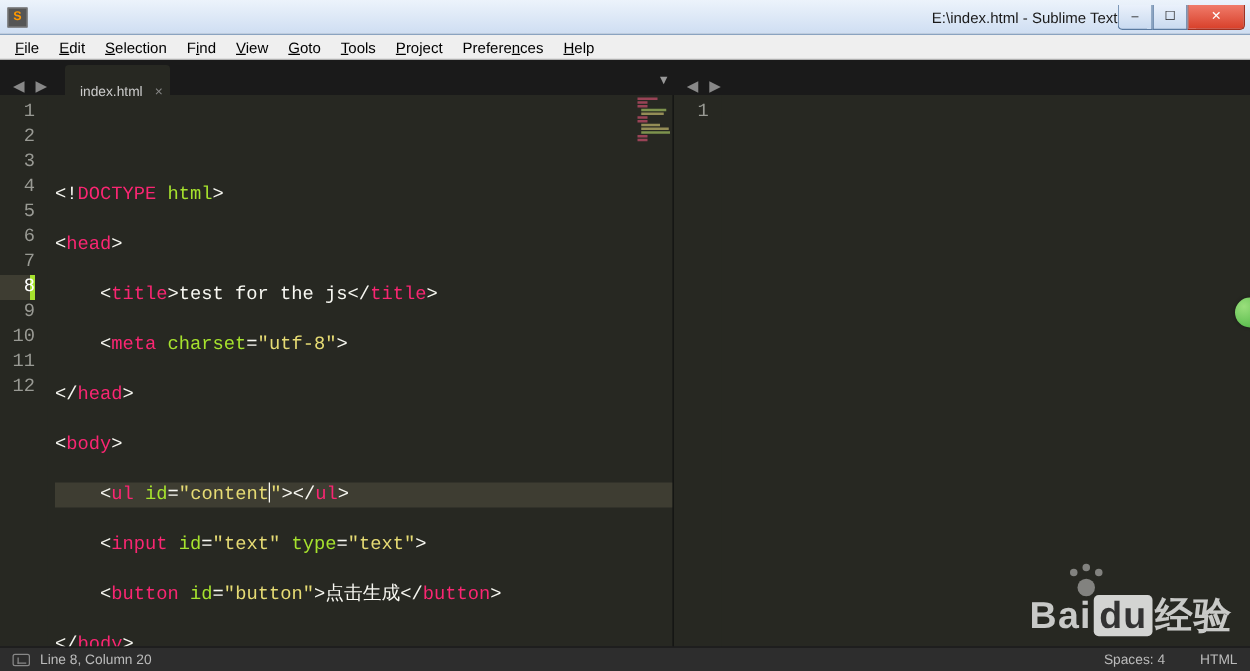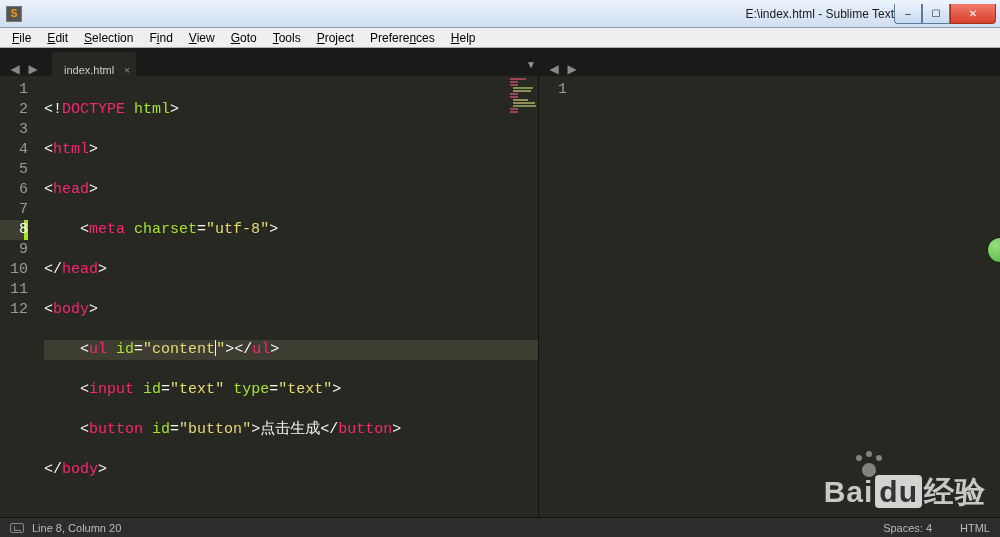--- a/index.html
+++ b/index.html
@@ -13,34 +13,34 @@
   .win-btn.close { background:linear-gradient(#f07b6a,#d8402a); color:#fff; width:46px; border-color:#a03020; border-radius:0 0 4px 0;}
   .win-btn.min { border-radius:0 0 0 4px;}
   
   .menubar { height:20px; background:#efefef; border-bottom:1px solid #b0b0b0; display:flex; align-items:center; padding-left:4px; font-size:12px; color:#000; }
   .menubar span { padding:2px 8px; cursor:default; }
   .menubar span u { text-decoration:underline; }
   
   .tabstrip { height:28px; background:#1a1a1a; display:flex; align-items:flex-end; }
   .tab-nav { display:flex; align-items:center; padding:0 6px; height:100%; }
   .nav-arrow { width:14px; height:14px; color:#888; margin:0 2px; display:flex; align-items:center; justify-content:center; }
-  .tab { height:24px; display:flex; align-items:flex-end; padding:0 22px 0 12px; background:#272822; color:#ccc; font-size:11px; border-top-left-radius:3px; border-top-right-radius:3px; margin-left:4px; position:relative; }
+  .tab { height:24px; display:flex; align-items:flex-start; padding:16px 22px 0 12px; background:#272822; color:#ccc; font-size:11px; border-top-left-radius:3px; border-top-right-radius:3px; margin-left:4px; position:relative; }
   .tab .close { position:absolute; right:6px; color:#888; font-size:11px;}
   .tab-region { display:flex; align-items:flex-end; }
   .dropdown-caret { width:16px; color:#999; font-size:10px; padding:0 6px; height:24px; display:flex; align-items:center; justify-content:center;}
   
   .editor-wrap { display:flex; height:441px; background:#272822; }
   .pane { display:flex; flex-direction:column; position:relative; }
   .pane.left { width:539px; border-right:1px solid #111; }
   .pane.right { flex:1; }
   .code-area { display:flex; flex:1; font-family: Consolas, "Courier New", monospace; font-size:15px; line-height:20px; overflow:hidden; position:relative;}
   .gutter { width:38px; text-align:right; color:#999a94; padding:4px 10px 0 0; background:#272822; user-select:none; }
   .gutter .ln { height:20px; }
   .gutter .ln.active { background:#3e3d32; color:#fff; box-shadow: -4px 0 0 #a6e22e inset; }
-  .code { flex:1; color:#f8f8f2; padding:4px 0 0 6px; white-space:pre; position:relative;}
+  .code { flex:1; color:#f8f8f2; padding:4px 0 0 6px; white-space:pre; position:relative;margin-top:46px;}
   .code .row { height:20px; }
   .code .row.active { background:#3e3d32; }
   .p-white{color:#f8f8f2;}
   .tagn{color:#f92672;}    
   .attr{color:#a6e22e;}    
   .str{color:#e6db74;}     
   .cursor { display:inline-block; width:1px; height:16px; background:#f8f8f2; vertical-align:middle; margin-bottom:3px;}
   .minimap { position:absolute; top:2px; right:2px; width:26px; height:110px; opacity:0.6; }
   .minimap .mm-line{height:2px; margin-bottom:1px;}
   
@@ -119,22 +119,22 @@
           <div class="ln">6</div>
           <div class="ln">7</div>
           <div class="ln active">8</div>
           <div class="ln">9</div>
           <div class="ln">10</div>
           <div class="ln">11</div>
           <div class="ln">12</div>
       </div>
       <div class="code">
 <div class="row"><span class="p-white">&lt;!</span><span class="tagn">DOCTYPE</span><span> </span><span class="attr">html</span><span class="p-white">&gt;</span></div>
-<div class="row"><span class="p-white">&lt;</span><span class="tagn">html</span><span class="p-white">&gt;</span></div>
 <div class="row"><span class="p-white">&lt;</span><span class="tagn">head</span><span class="p-white">&gt;</span></div>
+<div class="row"><span>    </span><span class="p-white">&lt;</span><span class="tagn">title</span><span class="p-white">&gt;</span><span class="p-white">test for the js</span><span class="p-white">&lt;/</span><span class="tagn">title</span><span class="p-white">&gt;</span></div>
 <div class="row"><span>    </span><span class="p-white">&lt;</span><span class="tagn">meta</span><span> </span><span class="attr">charset</span><span class="p-white">=</span><span class="str">"</span><span class="str">utf-8</span><span class="str">"</span><span class="p-white">&gt;</span></div>
 <div class="row"><span class="p-white">&lt;/</span><span class="tagn">head</span><span class="p-white">&gt;</span></div>
 <div class="row"><span class="p-white">&lt;</span><span class="tagn">body</span><span class="p-white">&gt;</span></div>
 <div class="row active"><span>    </span><span class="p-white">&lt;</span><span class="tagn">ul</span><span> </span><span class="attr">id</span><span class="p-white">=</span><span class="str">"</span><span class="str">content</span><span class="cursor"></span><span class="str">"</span><span class="p-white">&gt;</span><span class="p-white">&lt;/</span><span class="tagn">ul</span><span class="p-white">&gt;</span></div>
 <div class="row"><span>    </span><span class="p-white">&lt;</span><span class="tagn">input</span><span> </span><span class="attr">id</span><span class="p-white">=</span><span class="str">"</span><span class="str">text</span><span class="str">"</span><span> </span><span class="attr">type</span><span class="p-white">=</span><span class="str">"</span><span class="str">text</span><span class="str">"</span><span class="p-white">&gt;</span></div>
 <div class="row"><span>    </span><span class="p-white">&lt;</span><span class="tagn">button</span><span> </span><span class="attr">id</span><span class="p-white">=</span><span class="str">"</span><span class="str">button</span><span class="str">"</span><span class="p-white">&gt;</span><span class="p-white">点击生成</span><span class="p-white">&lt;/</span><span class="tagn">button</span><span class="p-white">&gt;</span></div>
 <div class="row"><span class="p-white">&lt;/</span><span class="tagn">body</span><span class="p-white">&gt;</span></div>
 
       </div>
 

